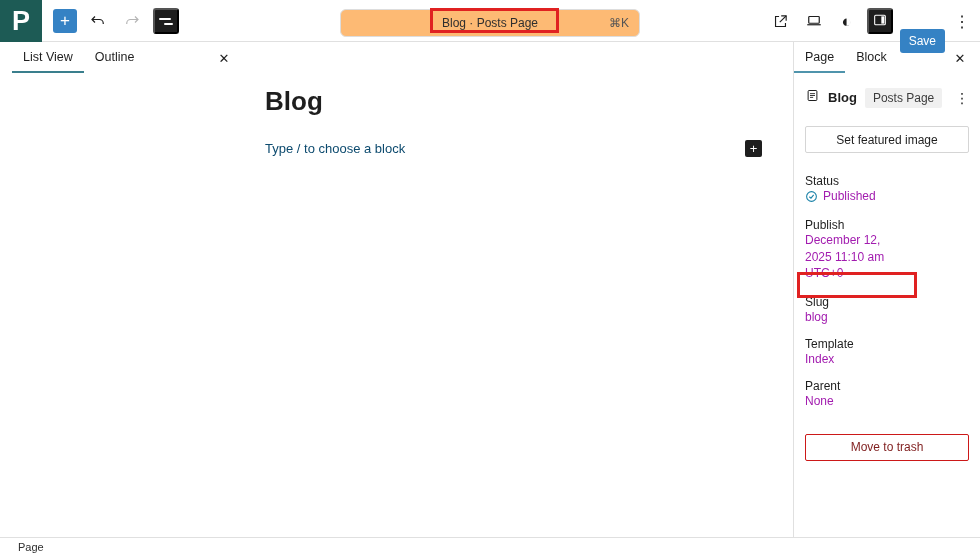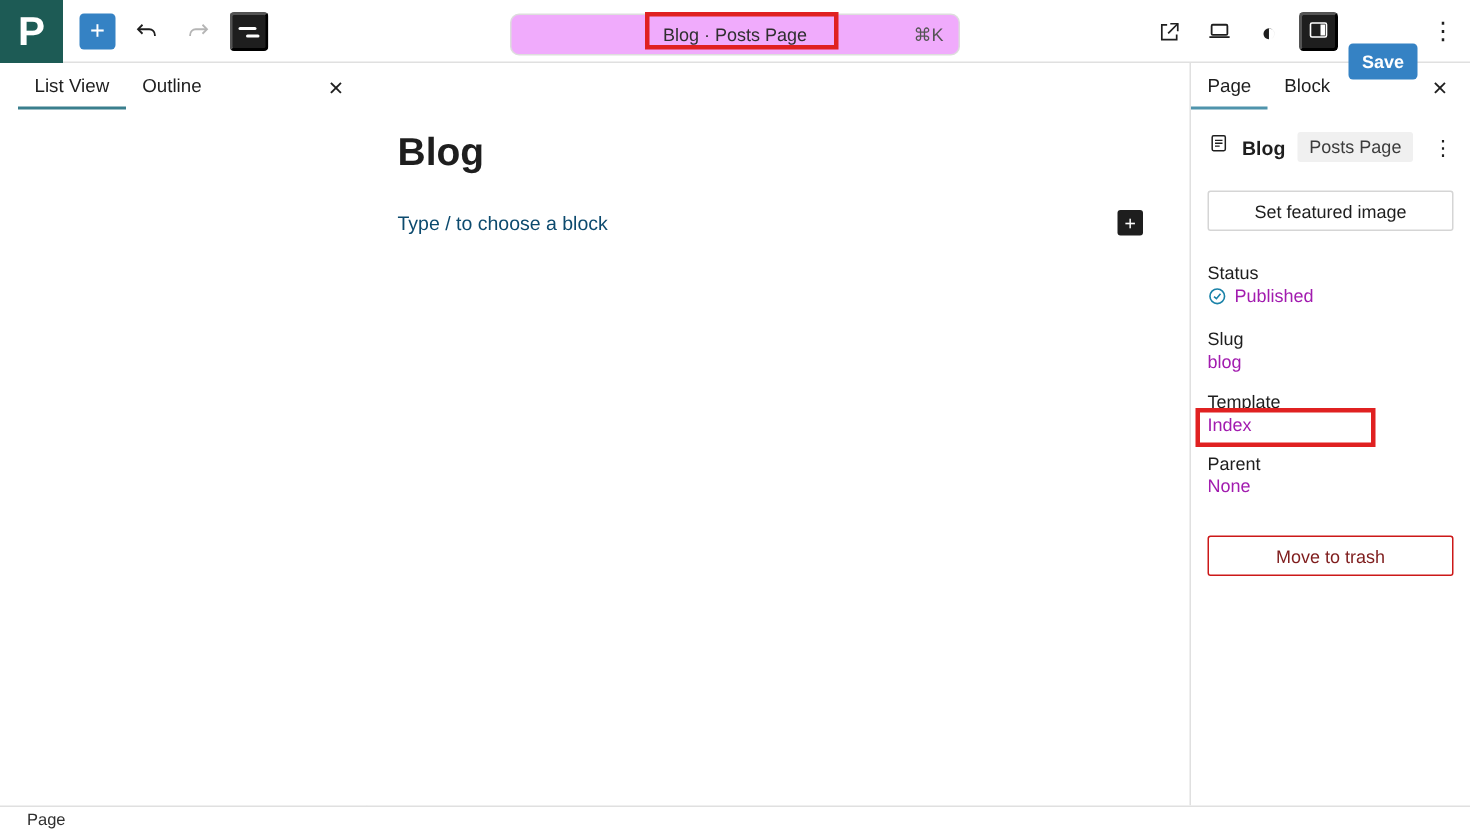--- a/index.html
+++ b/index.html
@@ -19,30 +19,30 @@
   .icon-btn { width:26px; height:26px; border:none; background:transparent; display:flex;
     align-items:center; justify-content:center; cursor:pointer; }
   .icon-btn svg { display:block; }
   .btn-overview { width:26px; height:26px; background:#1e1e1e; border-radius:3px;
     display:flex; flex-direction:column; align-items:center; justify-content:center; gap:3px; cursor:pointer; }
   .btn-overview i { display:block; height:2px; background:#fff; border-radius:1px; }
   .btn-overview i:nth-child(1){ width:12px; margin-right:2px; }
   .btn-overview i:nth-child(2){ width:9px; margin-left:4px; }
 
   .command-bar { position:absolute; left:50%; top:9px; transform:translateX(-50%);
-    width:300px; height:28px; background:#f0abfc; border:1px solid #ddd; border-radius:6px;
+    width:300px; height:28px; background:#fdba74; border:1px solid #ddd; border-radius:6px;
     display:flex; align-items:center; justify-content:center; cursor:text; }
   .command-title { font-size:12px; color:#2f2f2f; }
   .command-kbd { position:absolute; right:10px; font-size:12px; color:#555; }
 
   .tools-right { position:absolute; right:8px; top:0; height:42px; display:flex; align-items:center; gap:7px; }
   .btn-sidebar-toggle { width:26px; height:26px; background:#1e1e1e; border-radius:3px;
     display:flex; align-items:center; justify-content:center; cursor:pointer; }
   .btn-save { height:24px; padding:0 9px; background:#3582c4; color:#fff; border:none;
-    border-radius:3px; font-size:12px; font-weight:700; cursor:pointer;margin-top:40px; }
+    border-radius:3px; font-size:12px; font-weight:400; cursor:pointer;margin-top:40px; }
   .btn-more { width:20px; height:26px; background:transparent; border:none; font-size:16px;
     color:#1e1e1e; cursor:pointer; letter-spacing:0; }
   .contrast-glyph { font-size:17px; color:#1e1e1e; line-height:1; }
 
   
   .left-panel { position:absolute; left:12px; top:42px; width:233px; height:495px;
     background:#fff; border-right:1px solid #e0e0e0; }
   .tabbar { display:flex; height:31px; align-items:stretch; position:relative; }
   .tab { display:flex; align-items:center; padding:0 11px; font-size:12.5px; color:#1e1e1e;
     cursor:pointer; border-bottom:2.5px solid transparent; background:transparent; border-top:none;
@@ -215,20 +215,24 @@
               <span style="display:inline-flex">
                 <svg width="13" height="13" viewBox="0 0 24 24" fill="none" stroke="#1a82a8" stroke-width="2">
                   <circle cx="12" cy="12" r="9"></circle>
                     <path d="M8 12.5 L11 15 L16 9"></path>
                 </svg>
               </span>
               <span>Published</span>
             </span>
           </span>
         </div>
+        <div class="meta-row r-publish">
+          <span class="meta-label">Publish</span>
+          <span class="meta-value">December 12, 2025 11:10 am UTC+0</span>
+        </div>
         <div class="meta-row">
           <span class="meta-label">Slug</span>
           <span class="meta-value">blog</span>
         </div>
         <div class="meta-row">
           <span class="meta-label">Template</span>
           <span class="meta-value">Index</span>
         </div>
         <div class="meta-row">
           <span class="meta-label">Parent</span>

